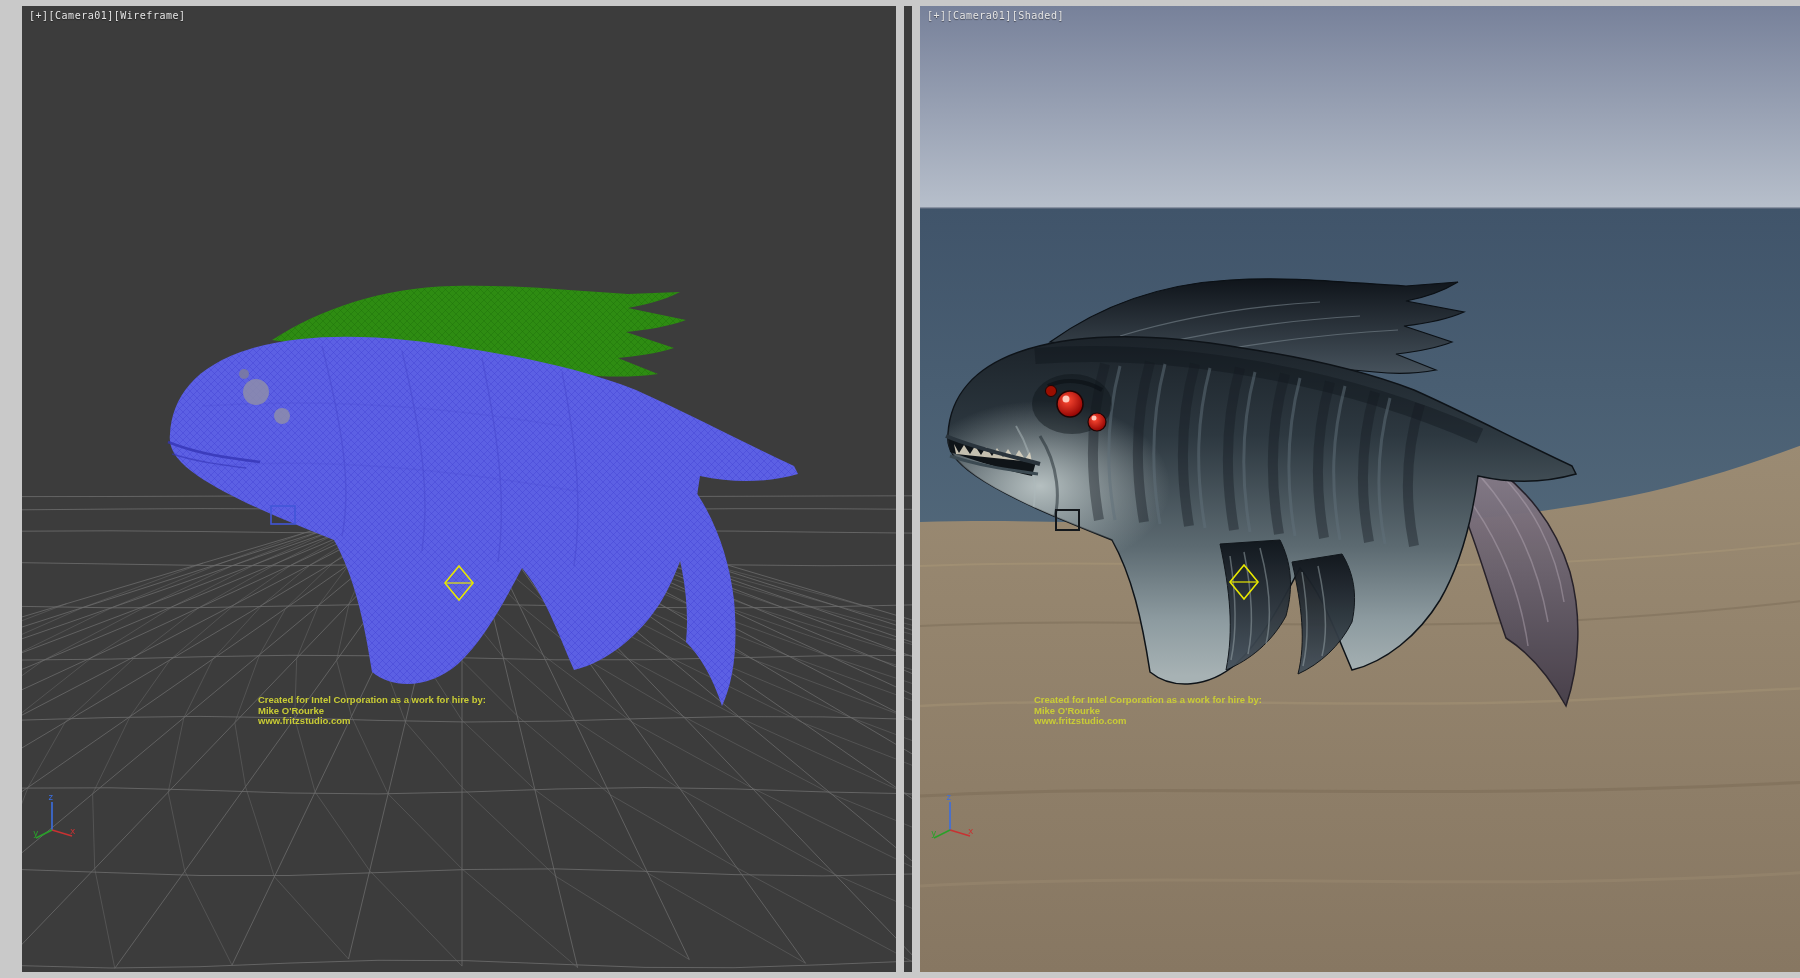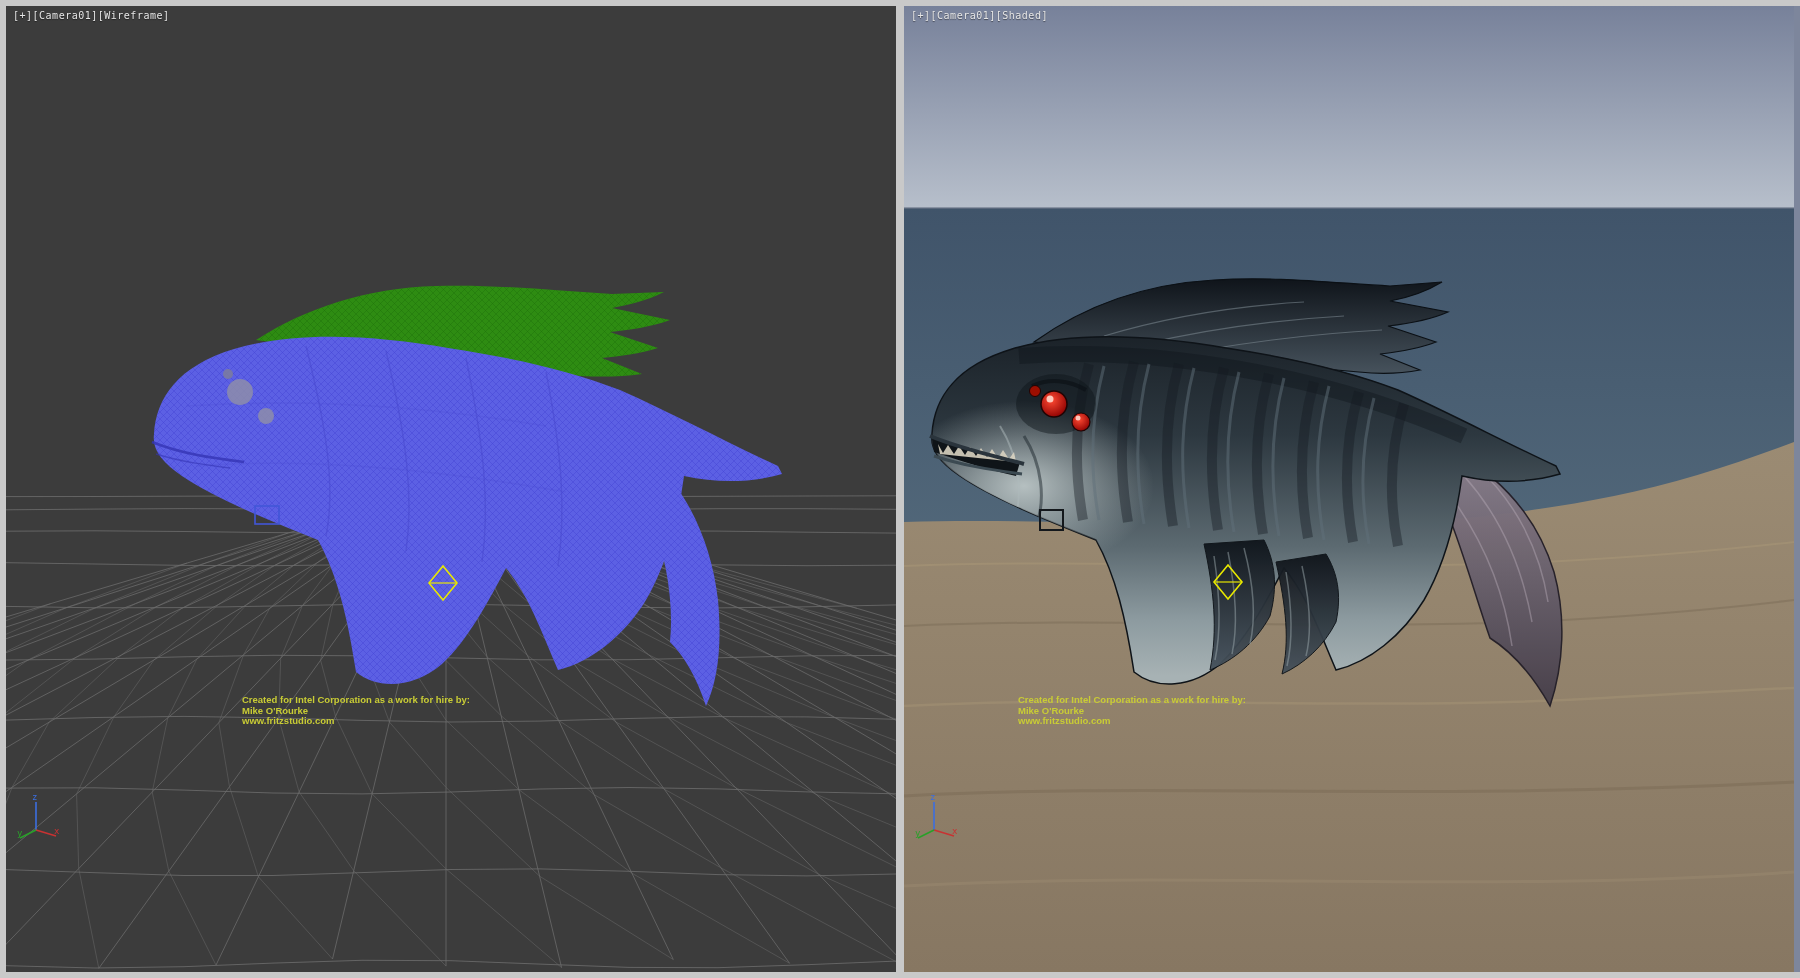--- a/index.html
+++ b/index.html
@@ -1,18 +1,18 @@
 <!DOCTYPE html>
 <html><head>
 <meta charset="utf-8">
 <style>
   html,body{margin:0;padding:0;background:#cfcfcf;}
   .stage{position:relative;width:1800px;height:978px;background:#c9c9c9;overflow:hidden;
          font-family:"Liberation Sans",sans-serif;}
-  .viewport{position:absolute;top:6px;width:890px;height:966px;overflow:hidden;}
+  .viewport{position:absolute;top:6px;width:890px;height:966px;overflow:hidden;margin-left:16px;}
   .viewport.left{left:6px;background:#3c3c3c;}
   .viewport.right{left:904px;background:#7d869c;padding-left:44px;}
   .divider{position:absolute;left:896px;top:0;width:8px;height:978px;background:#c9c9c9;}
   svg.scene{position:absolute;left:0;top:0;width:890px;height:966px;display:block;}
   .vp-label{position:absolute;top:4px;left:7px;
             font:10px "DejaVu Sans Mono",monospace;color:#e6e6e6;
             text-shadow:0 1px 1px rgba(0,0,0,.45);cursor:pointer;letter-spacing:.5px;}
   .attribution{position:absolute;font:bold 9.5px "Liberation Sans",sans-serif;
                color:#c9cc35;line-height:1.12;white-space:nowrap;}
   .attribution.left-pos{left:236px;top:689px;}

